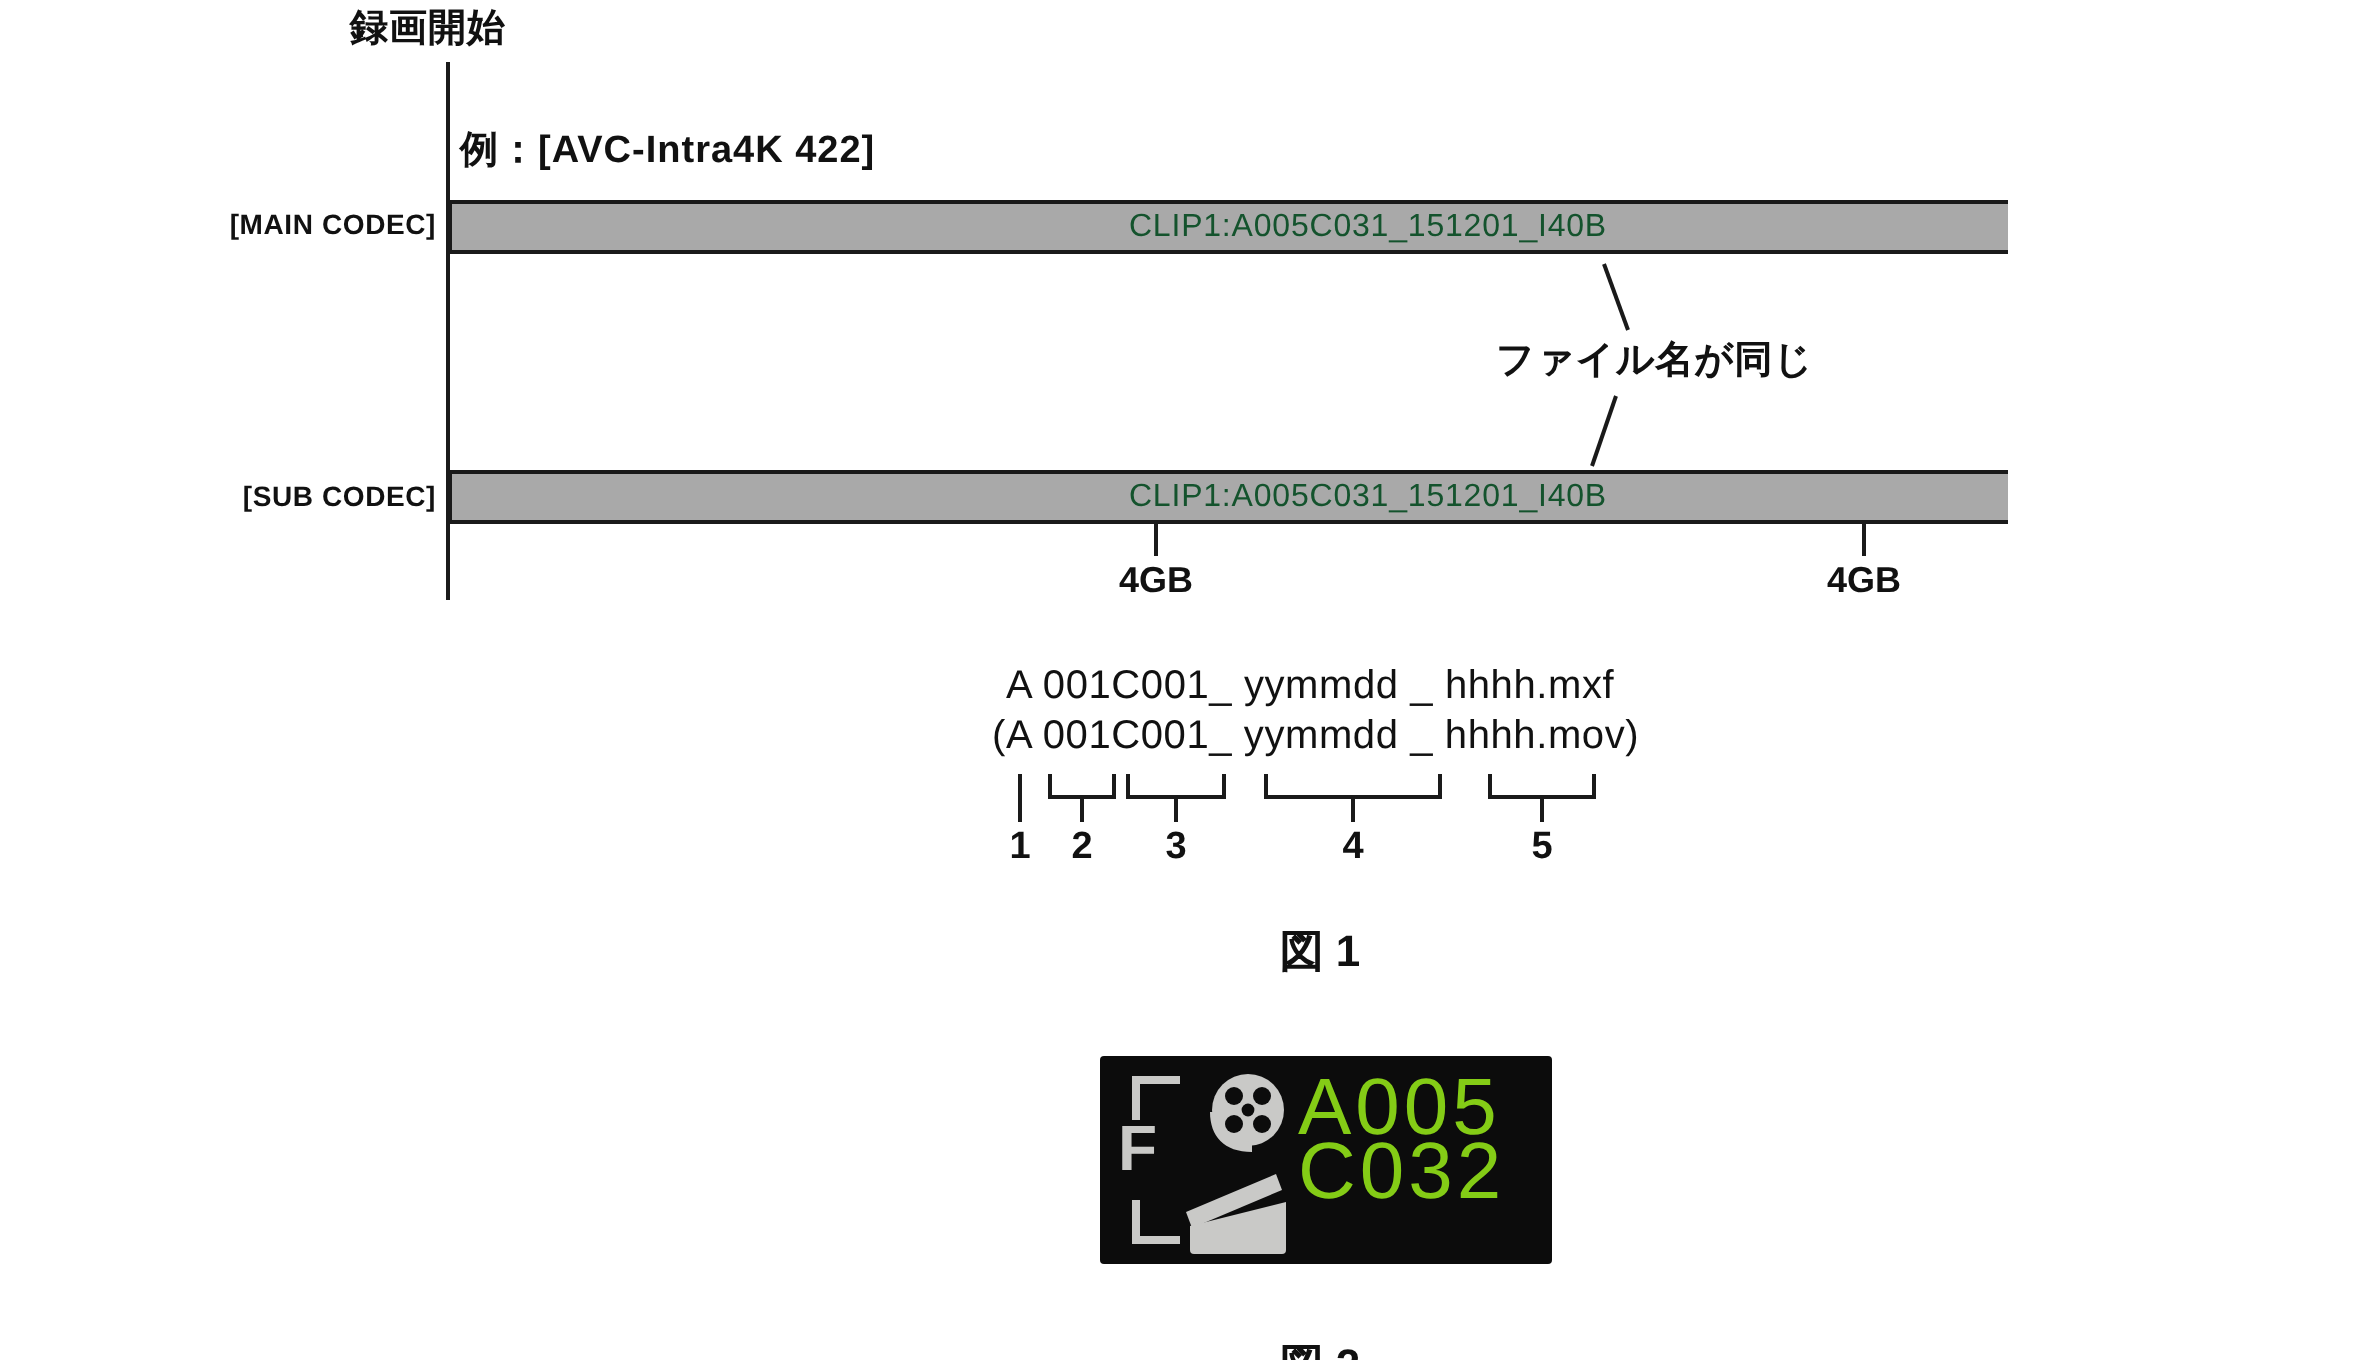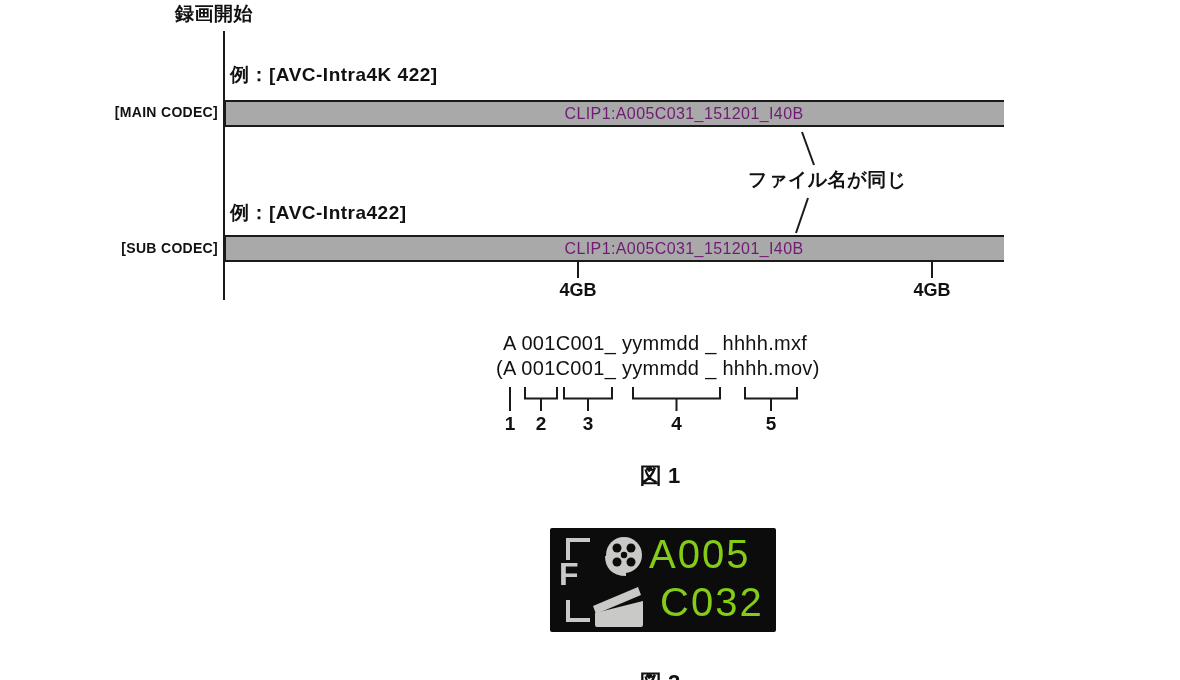--- a/index.html
+++ b/index.html
@@ -8,21 +8,21 @@
     font-family:"Liberation Sans","DejaVu Sans",sans-serif;color:#111;
     overflow:hidden;
   }
   .abs{position:absolute;white-space:nowrap;}
   .jp{font-weight:600;font-size:19px;letter-spacing:0.5px;}
   .codec-label{font-weight:600;font-size:14px;text-align:right;width:178px;letter-spacing:0.3px;}
   .bar{
     position:absolute;left:224px;width:920px;height:27px;box-sizing:border-box;
     background:#a9a9a9;border:2px solid #1a1a1a;
     display:flex;align-items:center;justify-content:center;
-    font-size:16px;color:#701a75;letter-spacing:0.4px;
+    font-size:16px;color:#14532d;letter-spacing:0.4px;
   }
   .gb{position:absolute;width:60px;text-align:center;font-size:18px;font-weight:600;}
   .fname{position:absolute;font-size:20px;letter-spacing:0.3px;}
   .segnum{position:absolute;width:30px;text-align:center;font-size:19px;font-weight:bold;top:413px;}
   .caption{position:absolute;left:660px;transform:translateX(-50%);font-size:22px;font-weight:600;}
   #lines{position:absolute;left:0;top:0;pointer-events:none;}
 
   
   .display-box{
     position:absolute;left:550px;top:528px;width:226px;height:104px;
@@ -57,21 +57,20 @@
   <div class="abs jp" style="left:1101px;top:1px;">録画停止</div>
 
   <div class="abs jp" style="left:230px;top:62px;">例：[AVC-Intra4K 422]</div>
   <div class="abs codec-label" style="left:40px;top:104px;">[MAIN CODEC]</div>
   <div class="bar" style="top:100px;">
     <span>CLIP1:A005C031_151201_I40B</span>
   </div>
 
   <div class="abs jp" style="left:748px;top:167px;">ファイル名が同じ</div>
 
-  <div class="abs jp" style="left:230px;top:200px;">例：[AVC-Intra422]</div>
   <div class="abs codec-label" style="left:40px;top:240px;">[SUB CODEC]</div>
   <div class="bar" style="top:235px;">
     <span>CLIP1:A005C031_151201_I40B</span>
   </div>
 
   <div class="gb" style="left:548px;top:280px;">4GB</div>
   <div class="gb" style="left:902px;top:280px;">4GB</div>
 
   <div class="fname" style="left:503px;top:332px;">A 001C001_ yymmdd _ hhhh.mxf</div>
   <div class="fname" style="left:496px;top:357px;">(A 001C001_ yymmdd _ hhhh.mov)</div>
@@ -98,18 +97,18 @@
       <circle cx="21" cy="27" r="4.5" fill="#0c0c0c"></circle>
       <circle cx="35" cy="27" r="4.5" fill="#0c0c0c"></circle>
     </svg>
 
     <svg style="position:absolute;left:36px;top:55px;" width="64" height="46" viewBox="0 0 64 46">
       <polygon points="7,23 52,4 55,12 10,31" fill="#c9c9c7"></polygon>
       <path d="M9,30 L57,18 L57,42 Q57,44 55,44 L11,44 Q9,44 9,42 Z" fill="#c9c9c7"></path>
     </svg>
 
     <div class="disp-text" style="top:6px;">A005</div>
-    <div class="disp-text" style="top:54px;margin-left:11px;">C032</div>
+    <div class="disp-text" style="top:38px;">C032</div>
   </div>
 
   <div class="caption" style="top:668px;">図 2</div>
 
 </div>
 
 </body></html>

